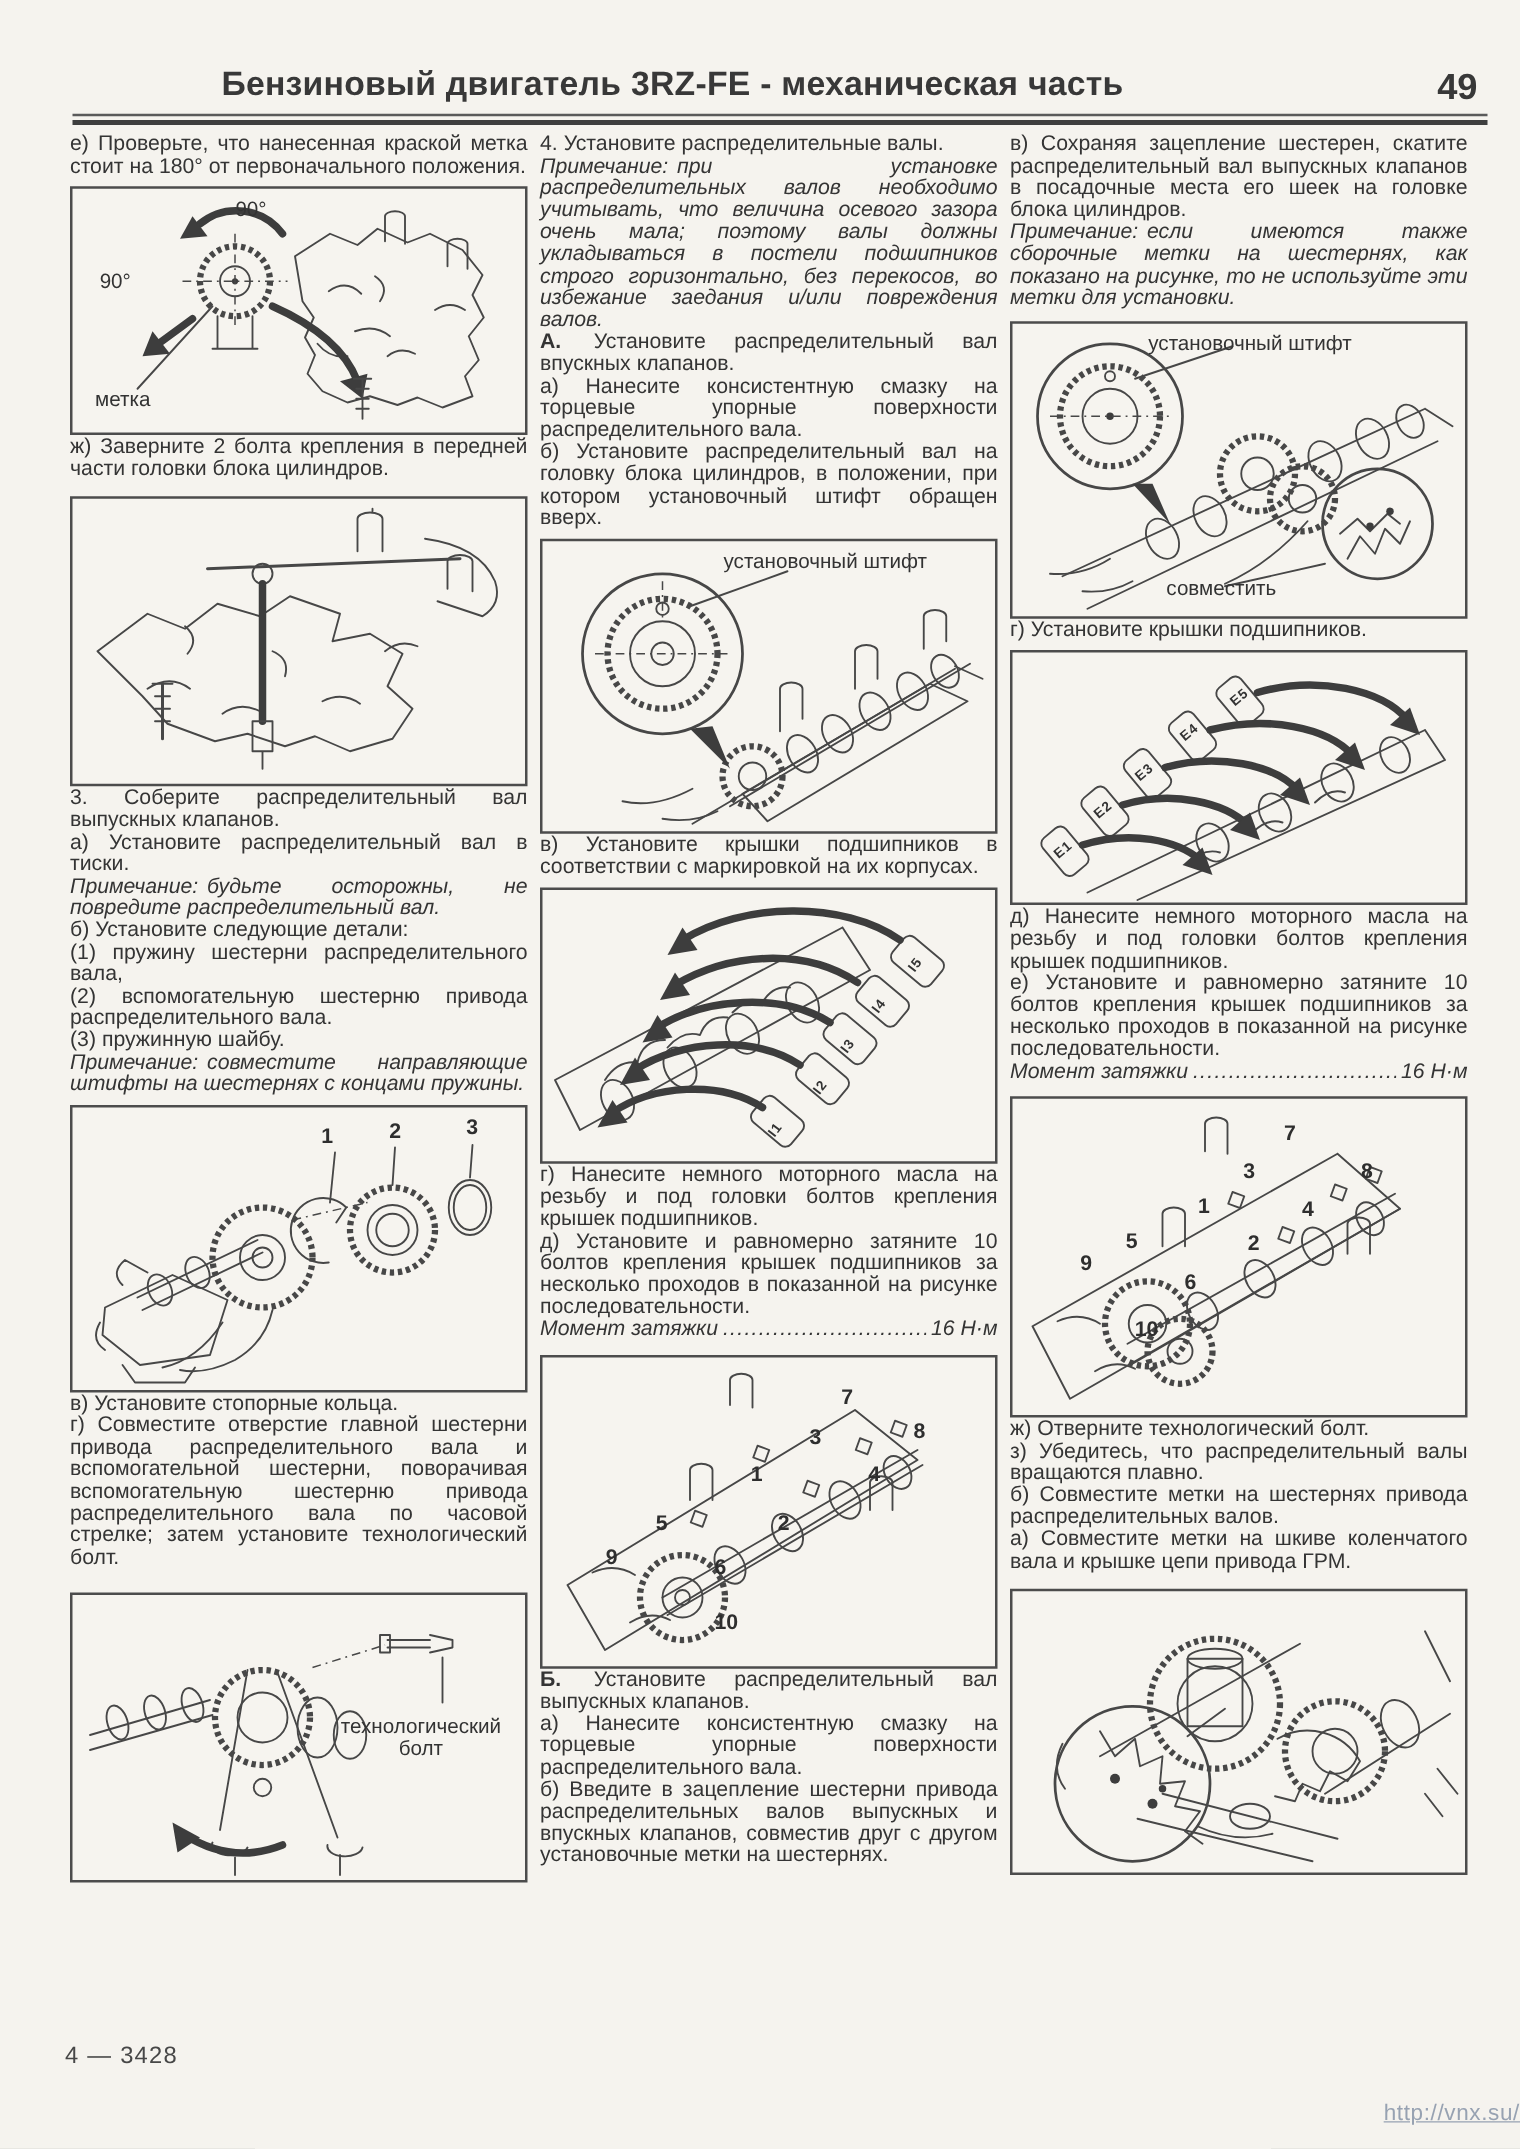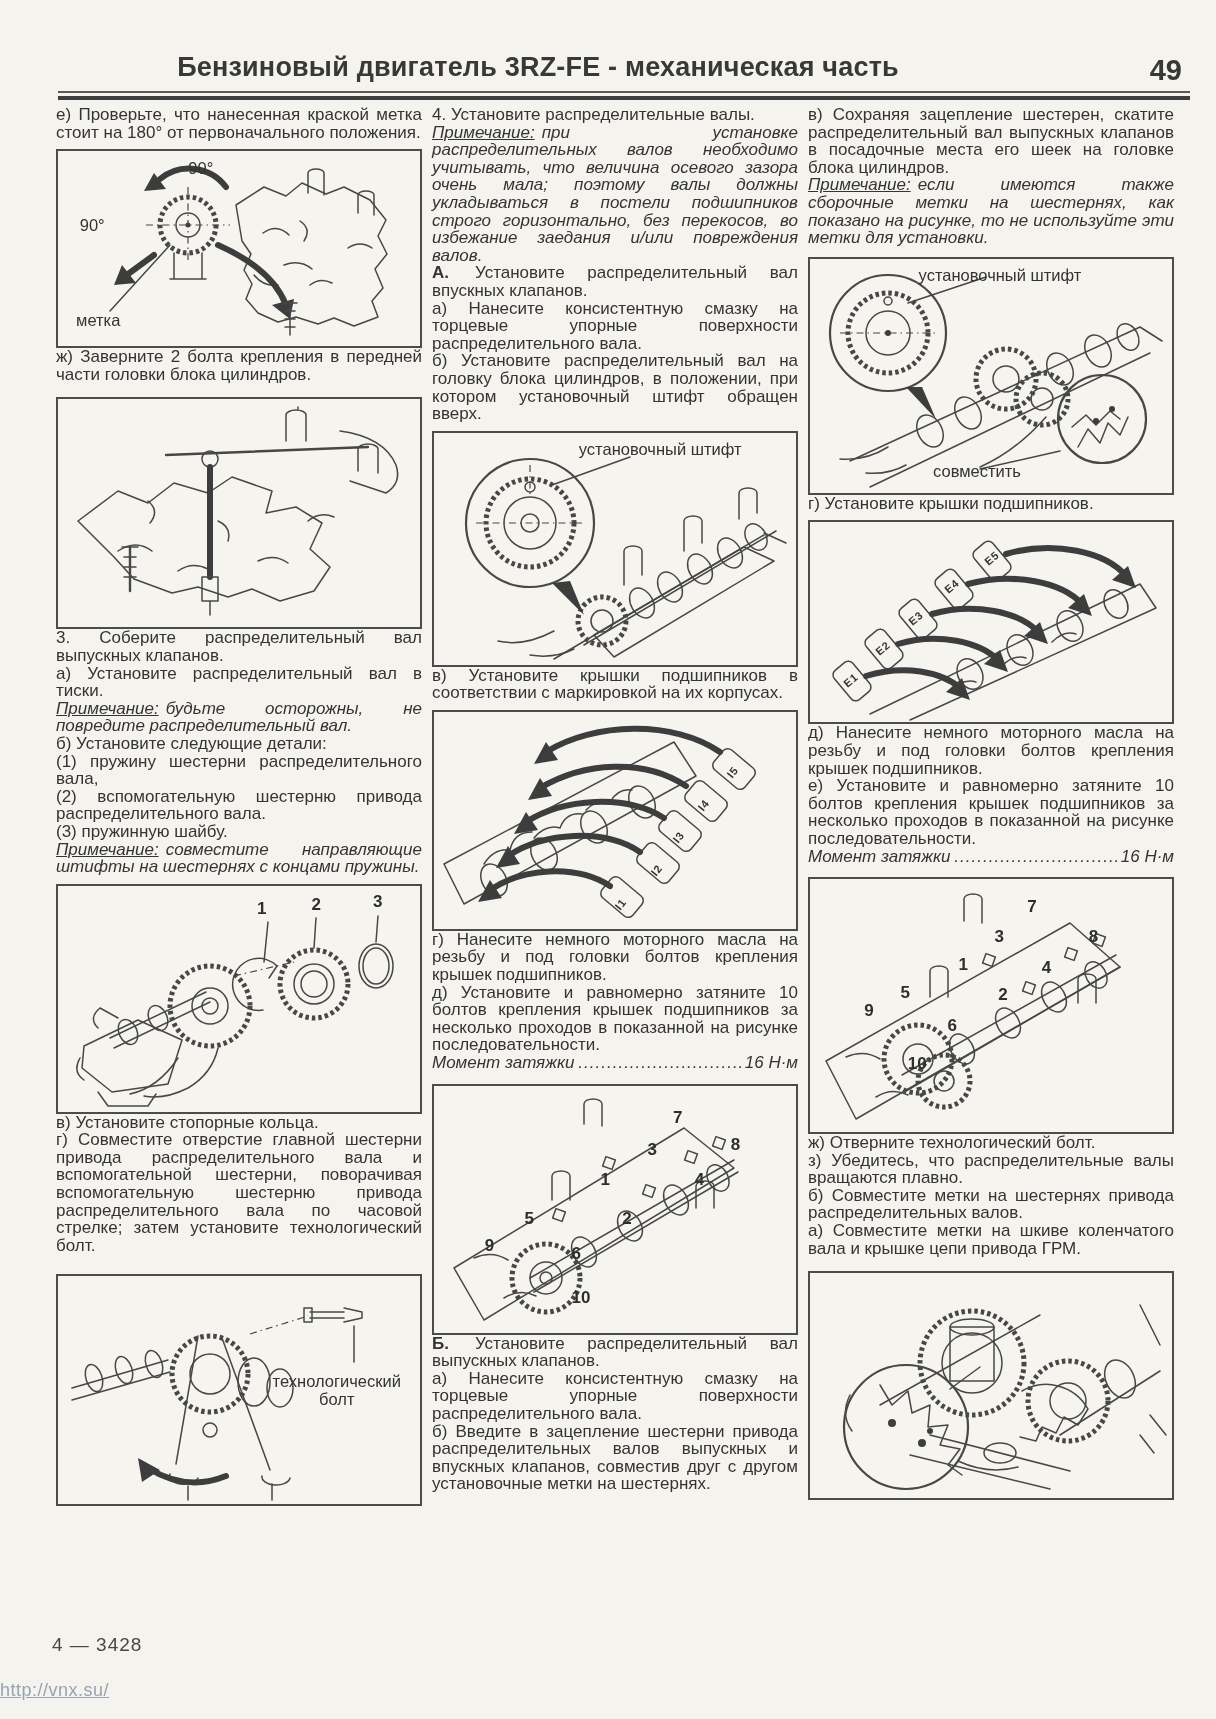--- a/index.html
+++ b/index.html
@@ -12,36 +12,36 @@
   .rule{position:absolute;top:91px;left:58px;right:26px;height:2px;border-top:2px solid #5a5a5a;}
   .rule::after{content:"";display:block;margin-top:3px;height:4px;background:#3e3e3e;}
   
   .columns{position:absolute;top:106px;left:56px;display:flex;gap:10px;}
   .col{width:366px;flex:none;}
   p.para{margin:0;padding:0;font-size:17px;line-height:17.6px;text-align:justify;color:#343434;}
   .mt4{margin-top:4px}.mt6{margin-top:6px}.mt8{margin-top:8px}.mt14{margin-top:14px}
   .mt16{margin-top:16px}.mt18{margin-top:18px}.mt22{margin-top:22px}
   .ind1{padding-left:18px}.ind2{padding-left:36px}
   .note{font-style:italic;color:#3c3c3c;}
-  .note-label{text-decoration:underline;margin-right:7px;}
+  .note-label{margin-right:7px;}
   .sec{font-weight:bold;margin-right:26px;}
   .torque{font-style:italic;display:flex;align-items:baseline;margin-top:2px;}
   .torque .dots{flex:1;overflow:hidden;white-space:nowrap;letter-spacing:1px;margin:0 4px;}
   .torque .val{white-space:nowrap;}
   
   .figure{position:relative;border:2px solid #4c4c4c;background:#f6f4ef;overflow:hidden;}
   .figure svg{display:block;width:100%;height:100%;}
   .fig-label{position:absolute;font-size:16.5px;color:#333;line-height:18px;}
   .fig-num{position:absolute;font-size:17px;font-weight:bold;color:#2e2e2e;}
   .plate-label{position:absolute;font-size:11px;font-weight:bold;color:#333;
                transform:rotate(-52deg);letter-spacing:1px;}
   .lbl-c{text-align:center;}
   
   .print-code{position:absolute;left:52px;top:1634px;font-size:19px;color:#474747;letter-spacing:1px;text-align:right;}
-  .url{position:absolute;left:0;right:0;top:1680px;text-align:left;font-size:18px;
+  .url{position:absolute;left:0;right:0;top:1680px;text-align:right;font-size:18px;
        color:#97a2b2;text-decoration:underline;letter-spacing:.5px;}
   
   .ln{fill:none;stroke:#474747;stroke-width:1.5;stroke-linecap:round;stroke-linejoin:round;}
   .ln2{fill:none;stroke:#474747;stroke-width:2.4;stroke-linecap:round;}
   .teeth{fill:none;stroke:#474747;stroke-width:5;stroke-dasharray:3.5 3;}
   .fat{fill:none;stroke:#3d3d3d;stroke-width:6;stroke-linecap:round;}
   .fill{fill:#3d3d3d;stroke:none;}
   .dash{fill:none;stroke:#474747;stroke-width:1.2;stroke-dasharray:7 4 1.5 4;}
 </style>
 </head>
@@ -382,21 +382,21 @@
         <span class="fig-num" style="left:64%;top:31%">4</span>
         <span class="fig-num" style="left:25%;top:41%">5</span>
         <span class="fig-num" style="left:38%;top:54%">6</span>
         <span class="fig-num" style="left:60%;top:7%">7</span>
         <span class="fig-num" style="left:77%;top:19%">8</span>
         <span class="fig-num" style="left:15%;top:48%">9</span>
         <span class="fig-num" style="left:27%;top:69%">10</span>
       </div>
 
       <p class="para ind1 mt16">ж) Отверните технологический болт.</p>
-      <p class="para ind1">з) Убедитесь, что распределительные валы вращаются плавно.</p>
+      <p class="para ind1">з) Убедитесь, что распределительный валы вращаются плавно.</p>
       <p class="para ind1">б) Совместите метки на шестернях привода распределительных валов.</p>
       <p class="para ind1 mt4">а) Совместите метки на шкиве коленчатого вала и крышке цепи привода ГРМ.</p>
 
       <div class="figure" style="height:225px;margin-top:14px">
         <svg viewBox="0 0 362 221">
           <path class="ln" d="M70,130 L230,40 M250,160 L350,96 M330,30 l20,40"></path>
           <circle class="teeth" cx="162" cy="88" r="52"></circle>
           <circle class="ln" cx="162" cy="88" r="30"></circle>
           <path class="ln" d="M140,52 h44 v54 h-44 z"></path>
           <ellipse class="ln" cx="162" cy="52" rx="22" ry="8"></ellipse>

